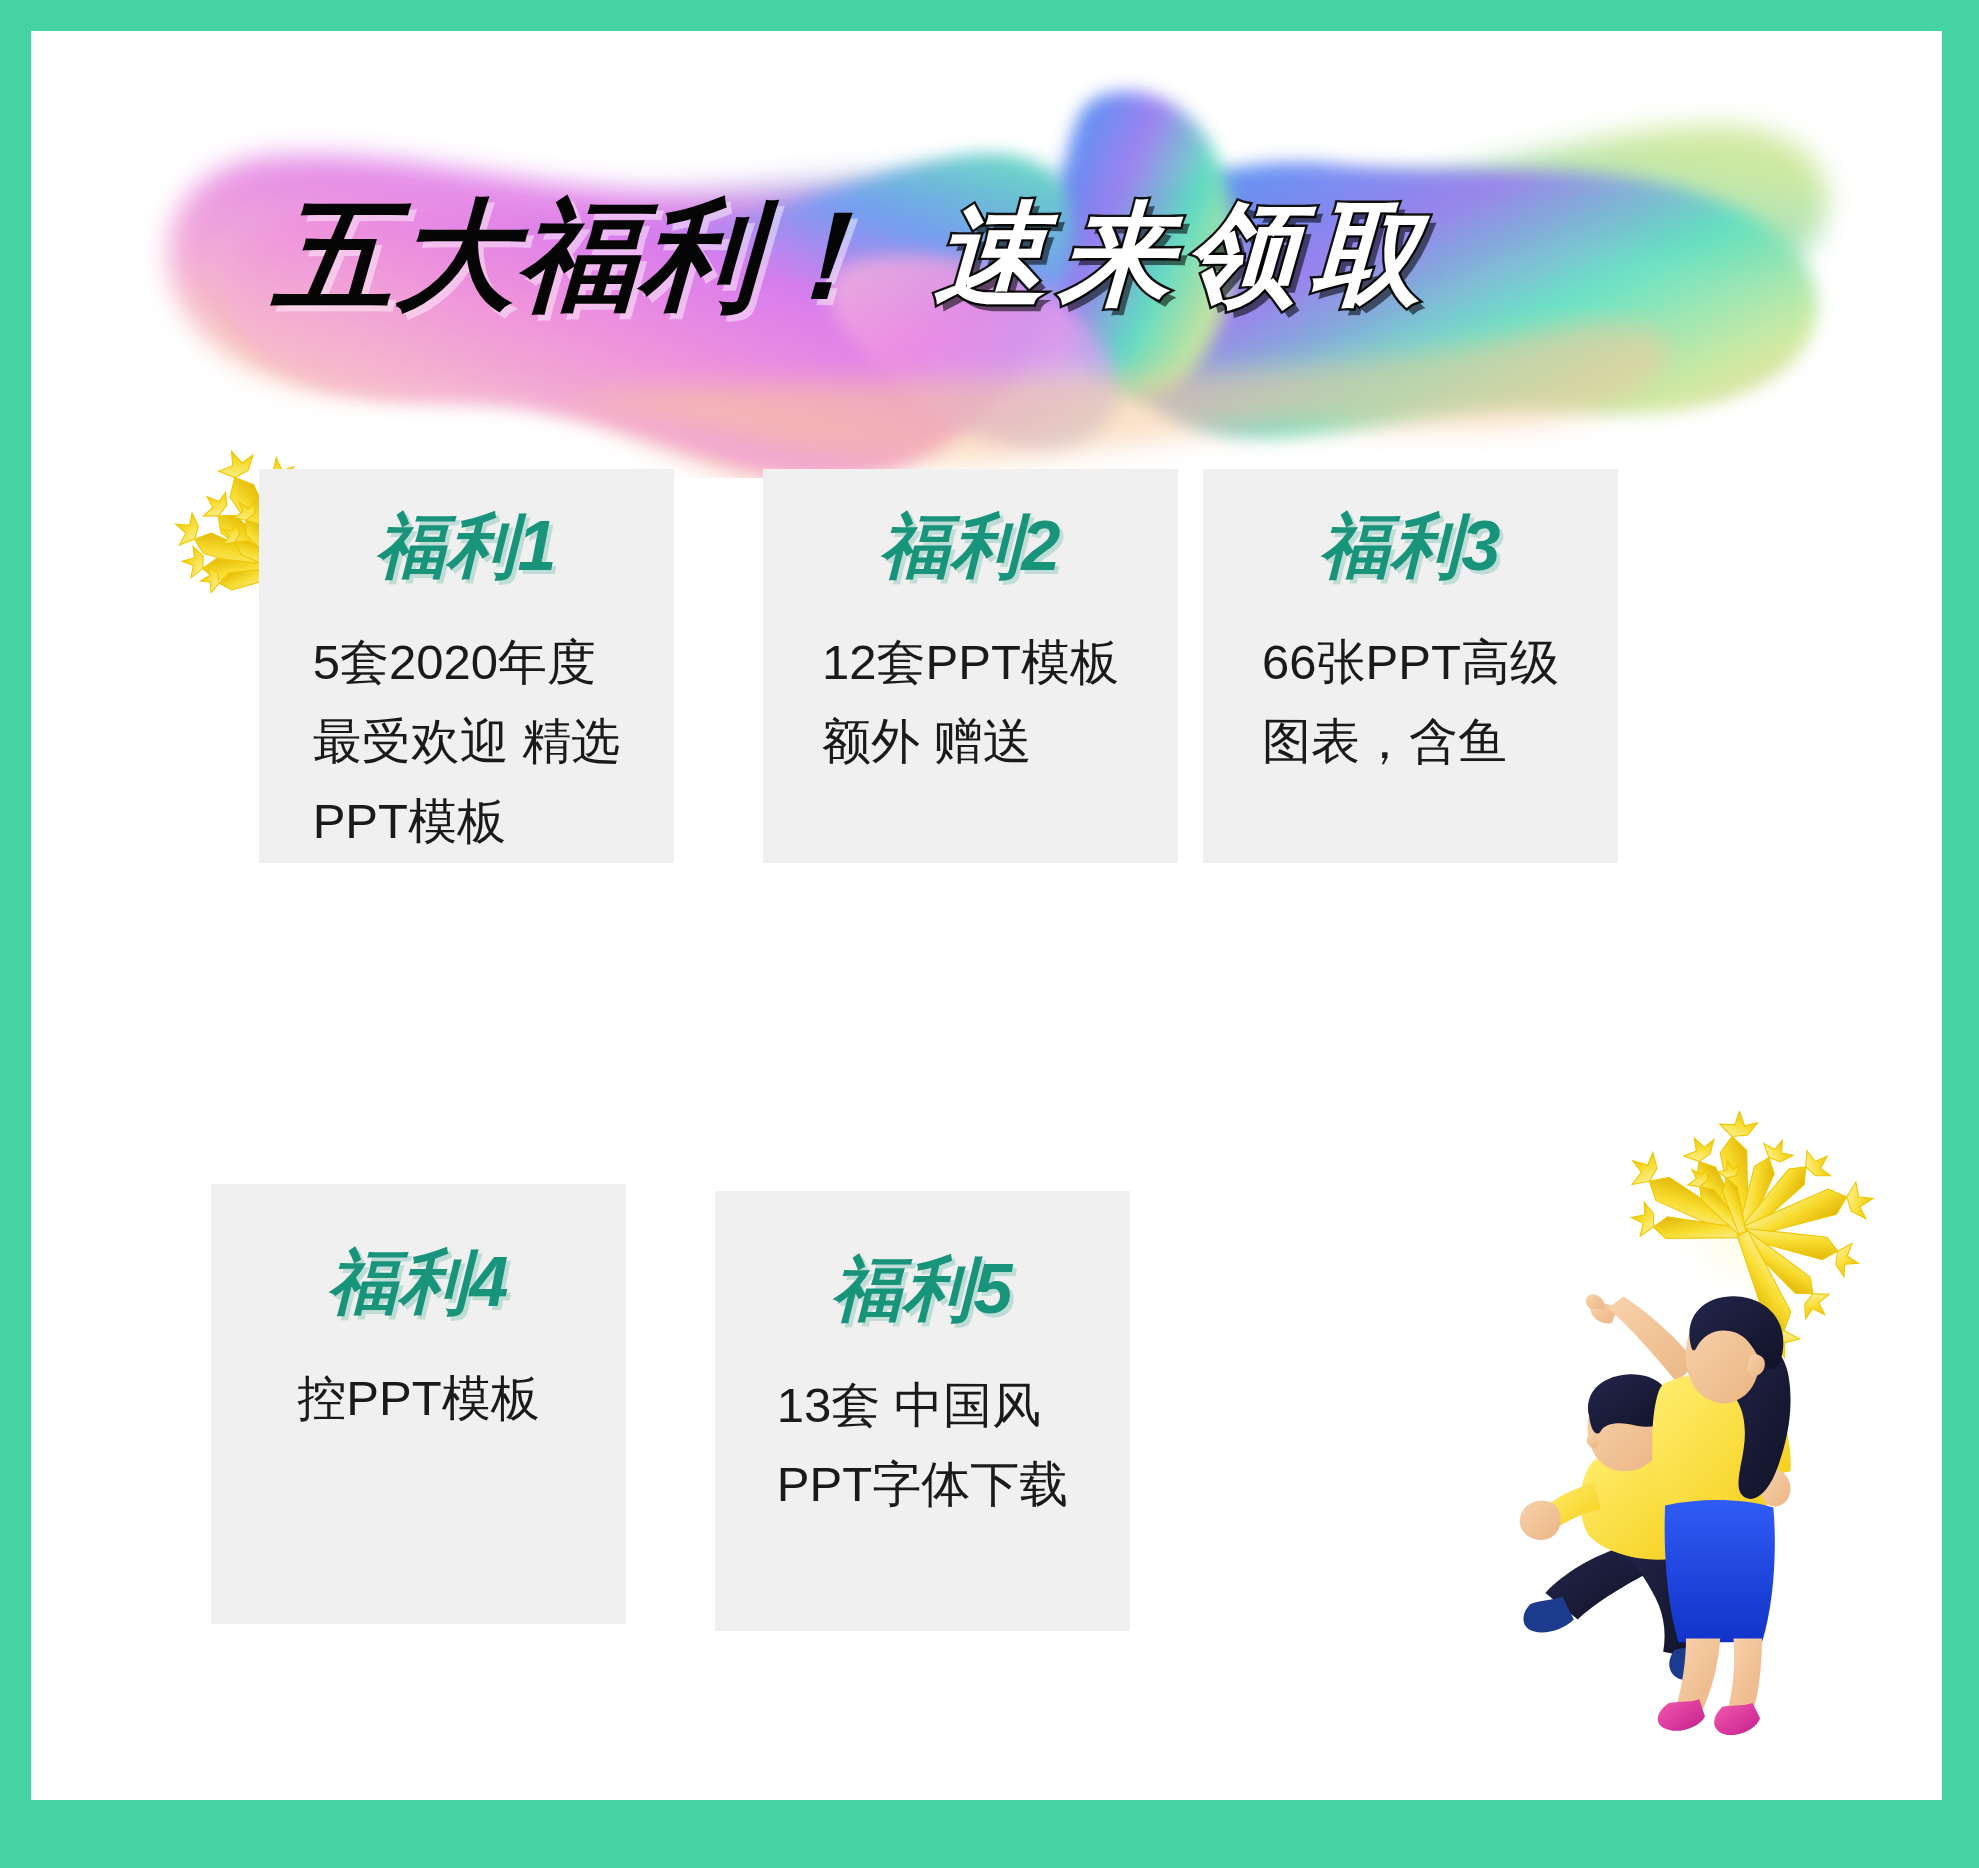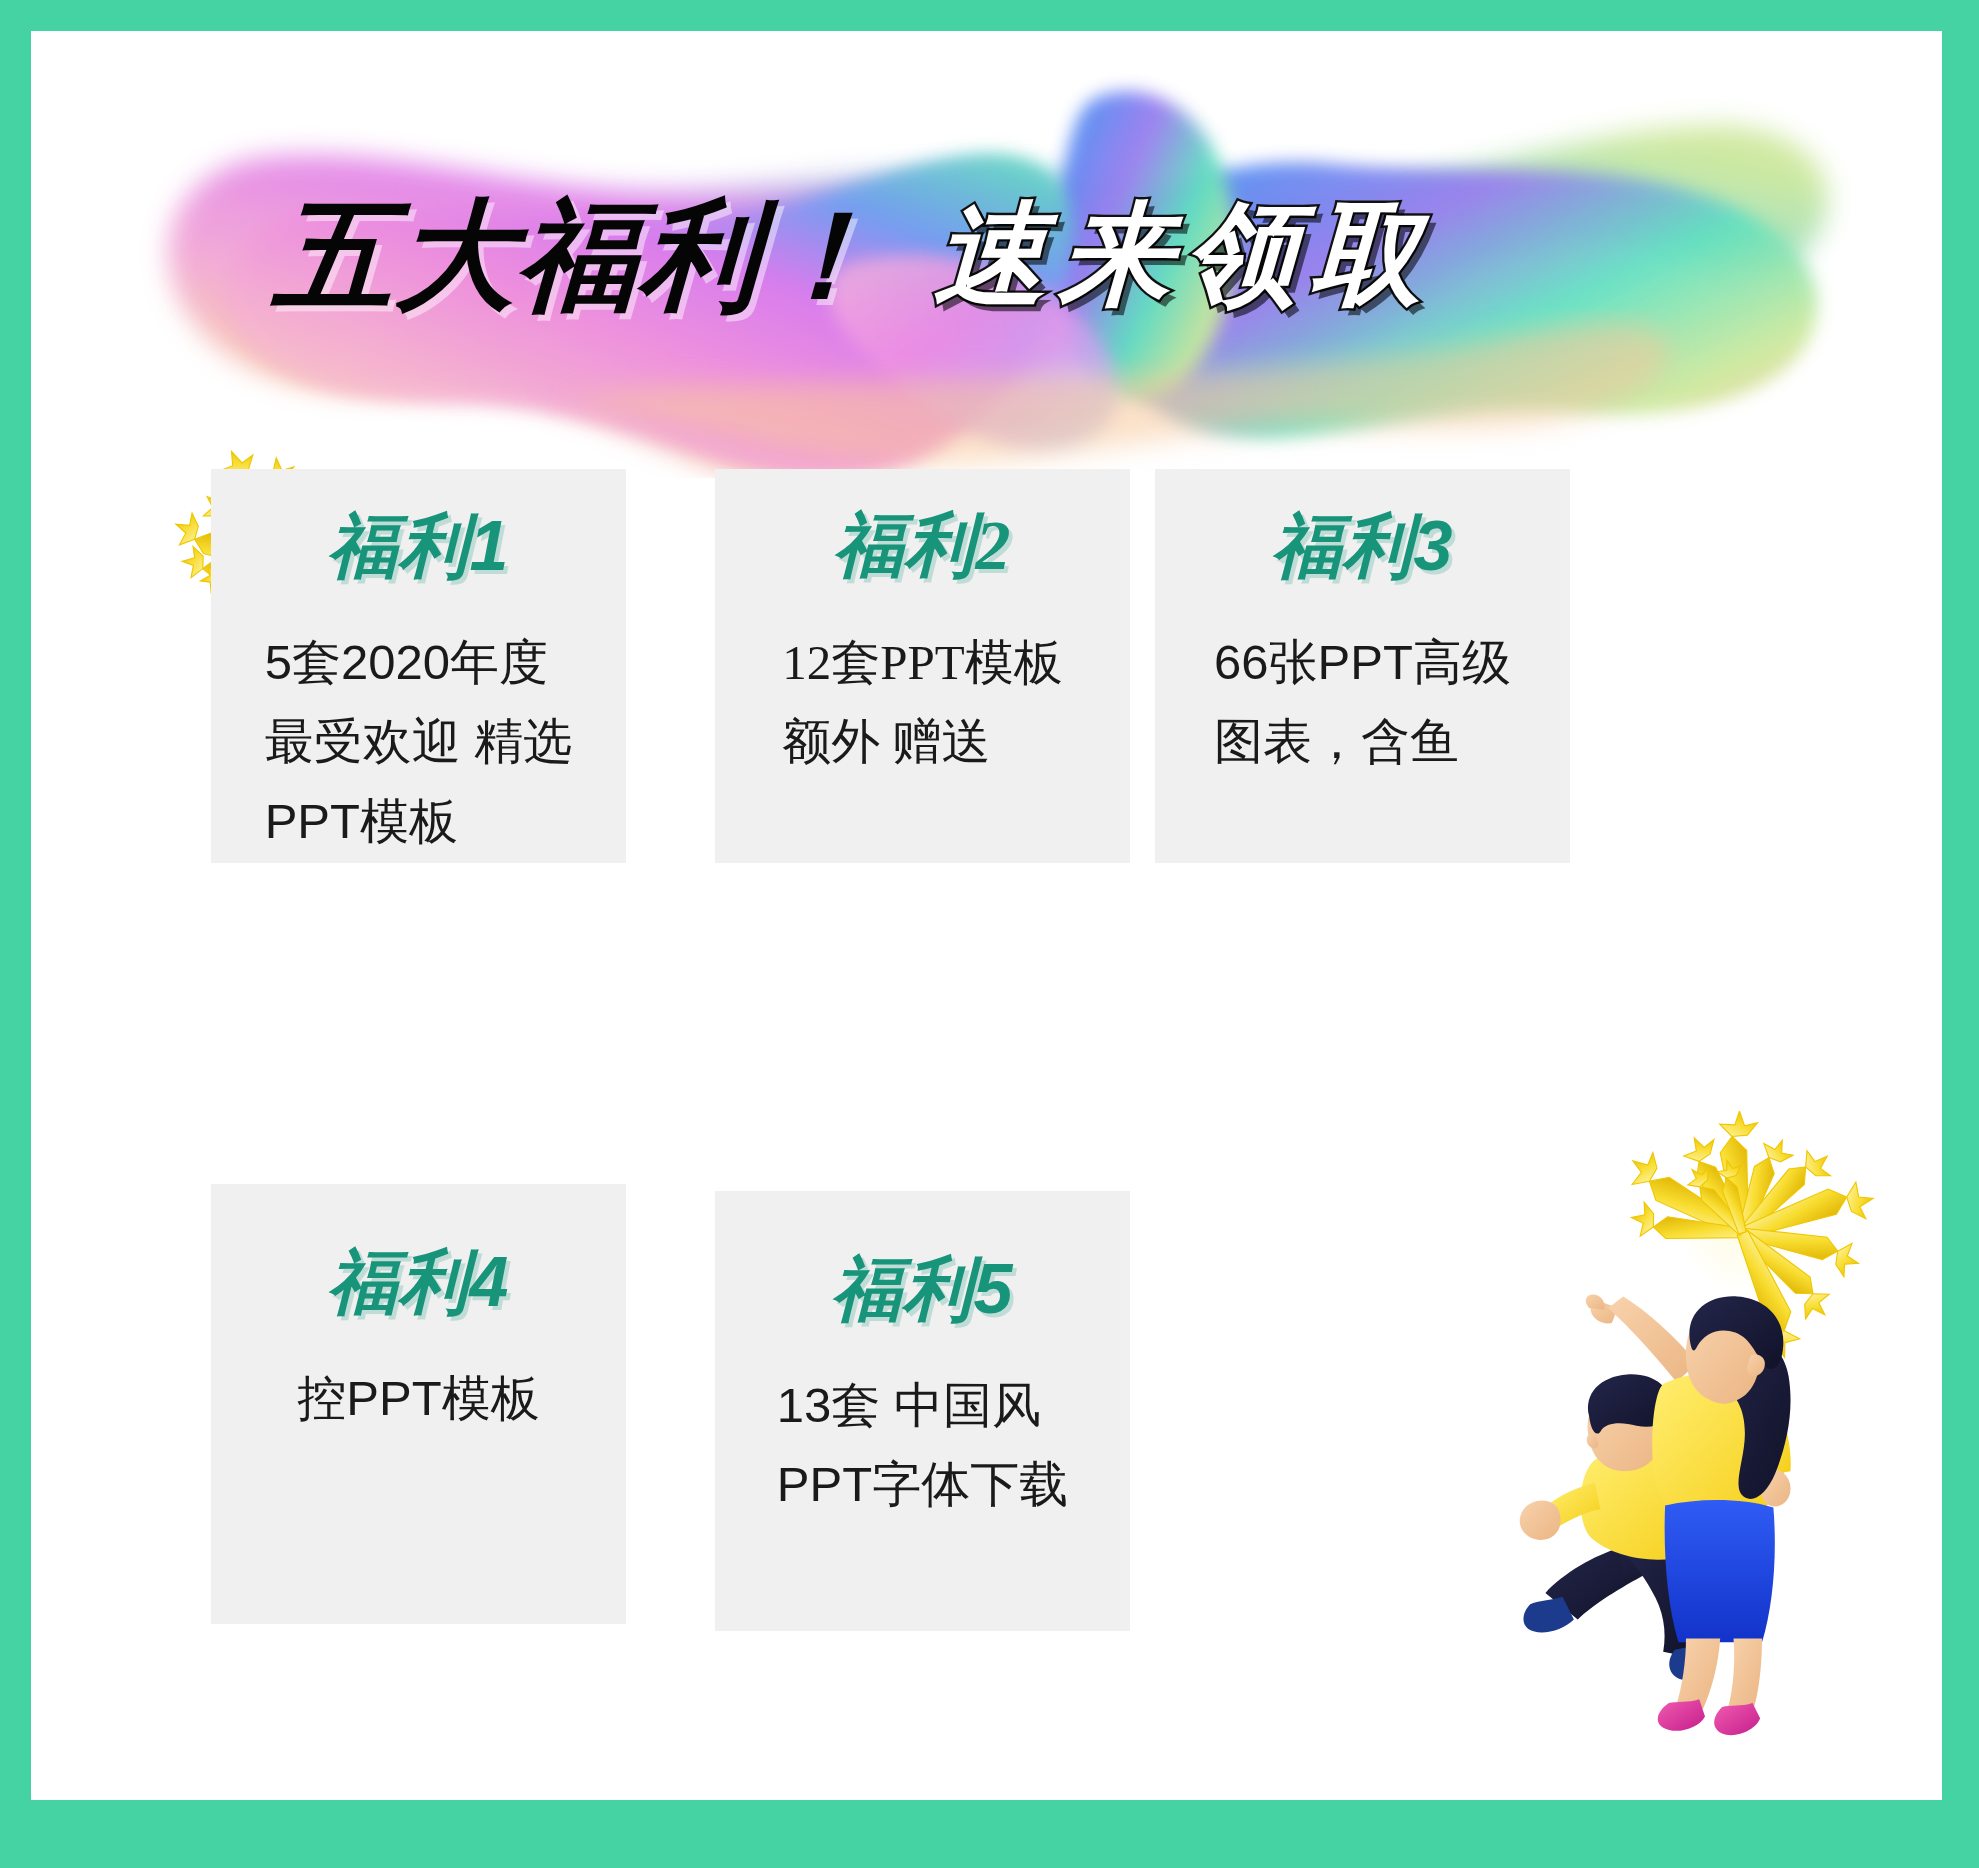--- a/index.html
+++ b/index.html
@@ -57,24 +57,24 @@
   
   .card{
     position:absolute;
     width:415px;
     background:#F0F0F0;
     display:flex;
     flex-direction:column;
     align-items:center;
     box-sizing:border-box;
   }
-  .row1{ top:438px; height:394px; padding-top:42px;}
+  .row1{ top:438px; height:394px; padding-top:42px;margin-left:48px;}
   .row2{ top:1153px; height:440px; padding-top:63px;}
   .c1{ left:180px; }
-  .c2{ left:684px;font-family:Liberation Serif, serif; }
+  .c2{ left:684px; }
   .c3{ left:1124px; }
   .c4{ left:180px; }
   .c5{ left:684px;margin-top:7px; }
 
   .card-title{
     font-size:70px;
     font-weight:bold;
     font-style:italic;
     color:#17947A;
     letter-spacing:1px;

